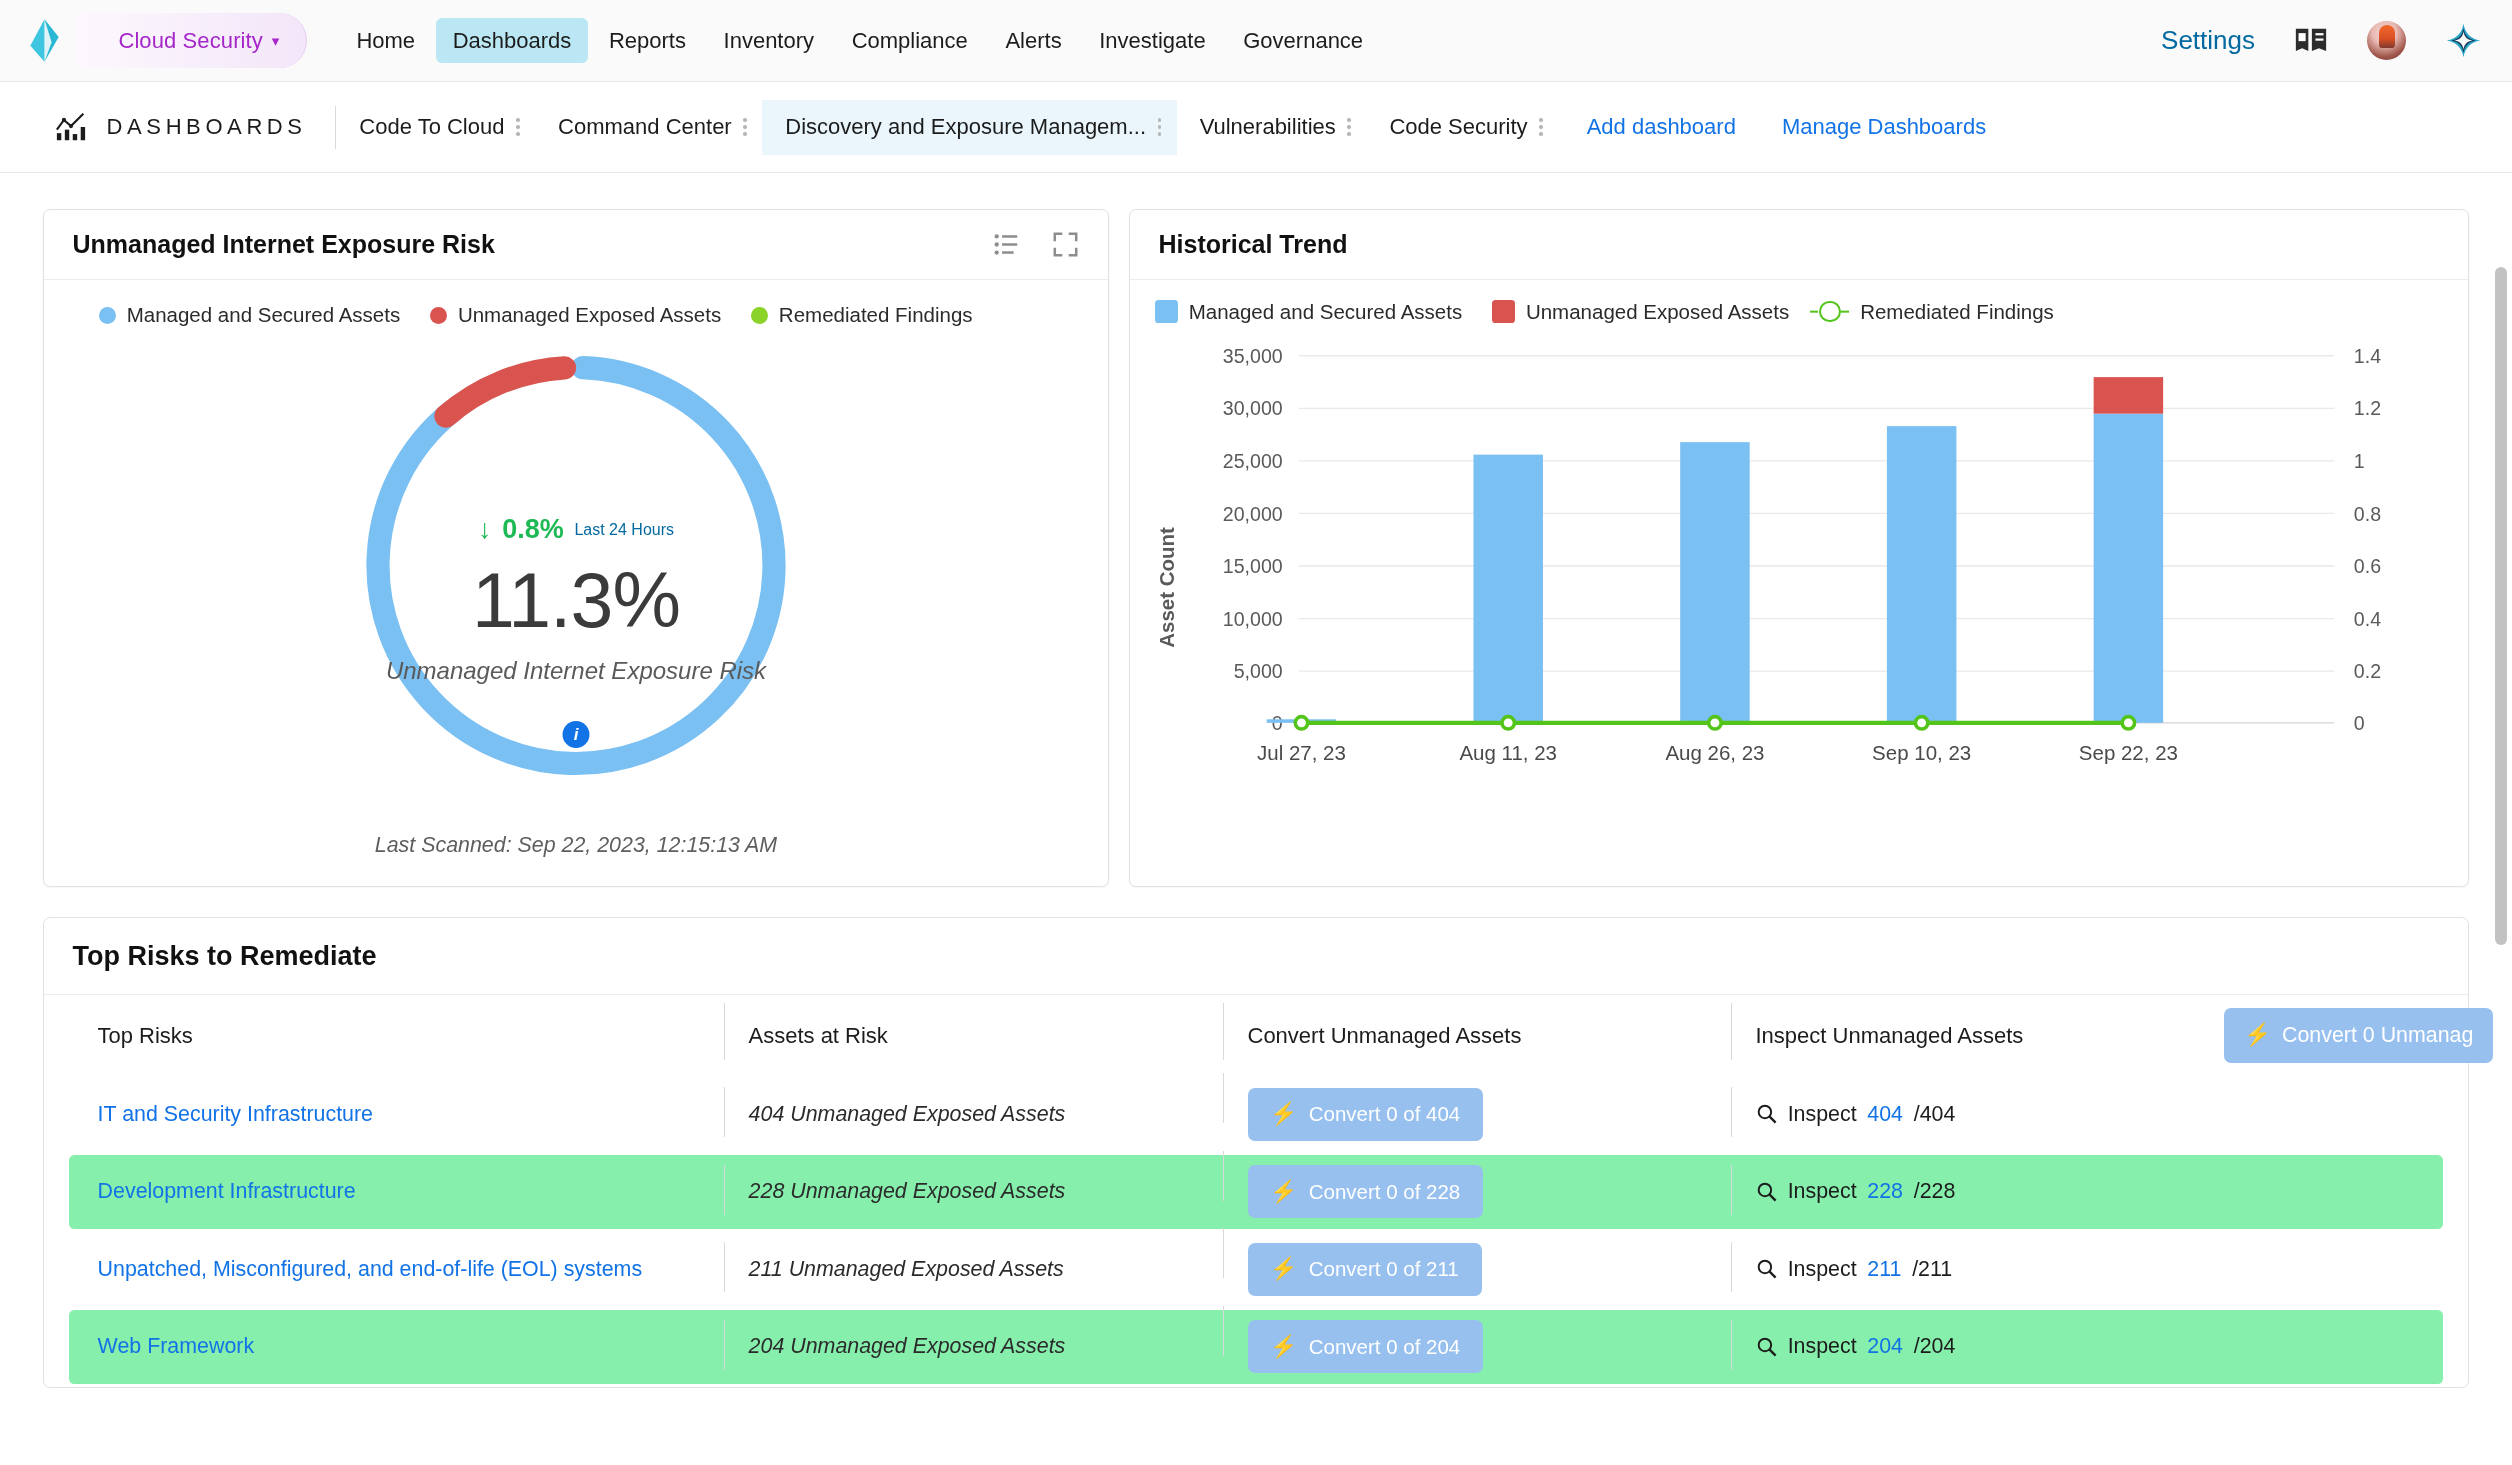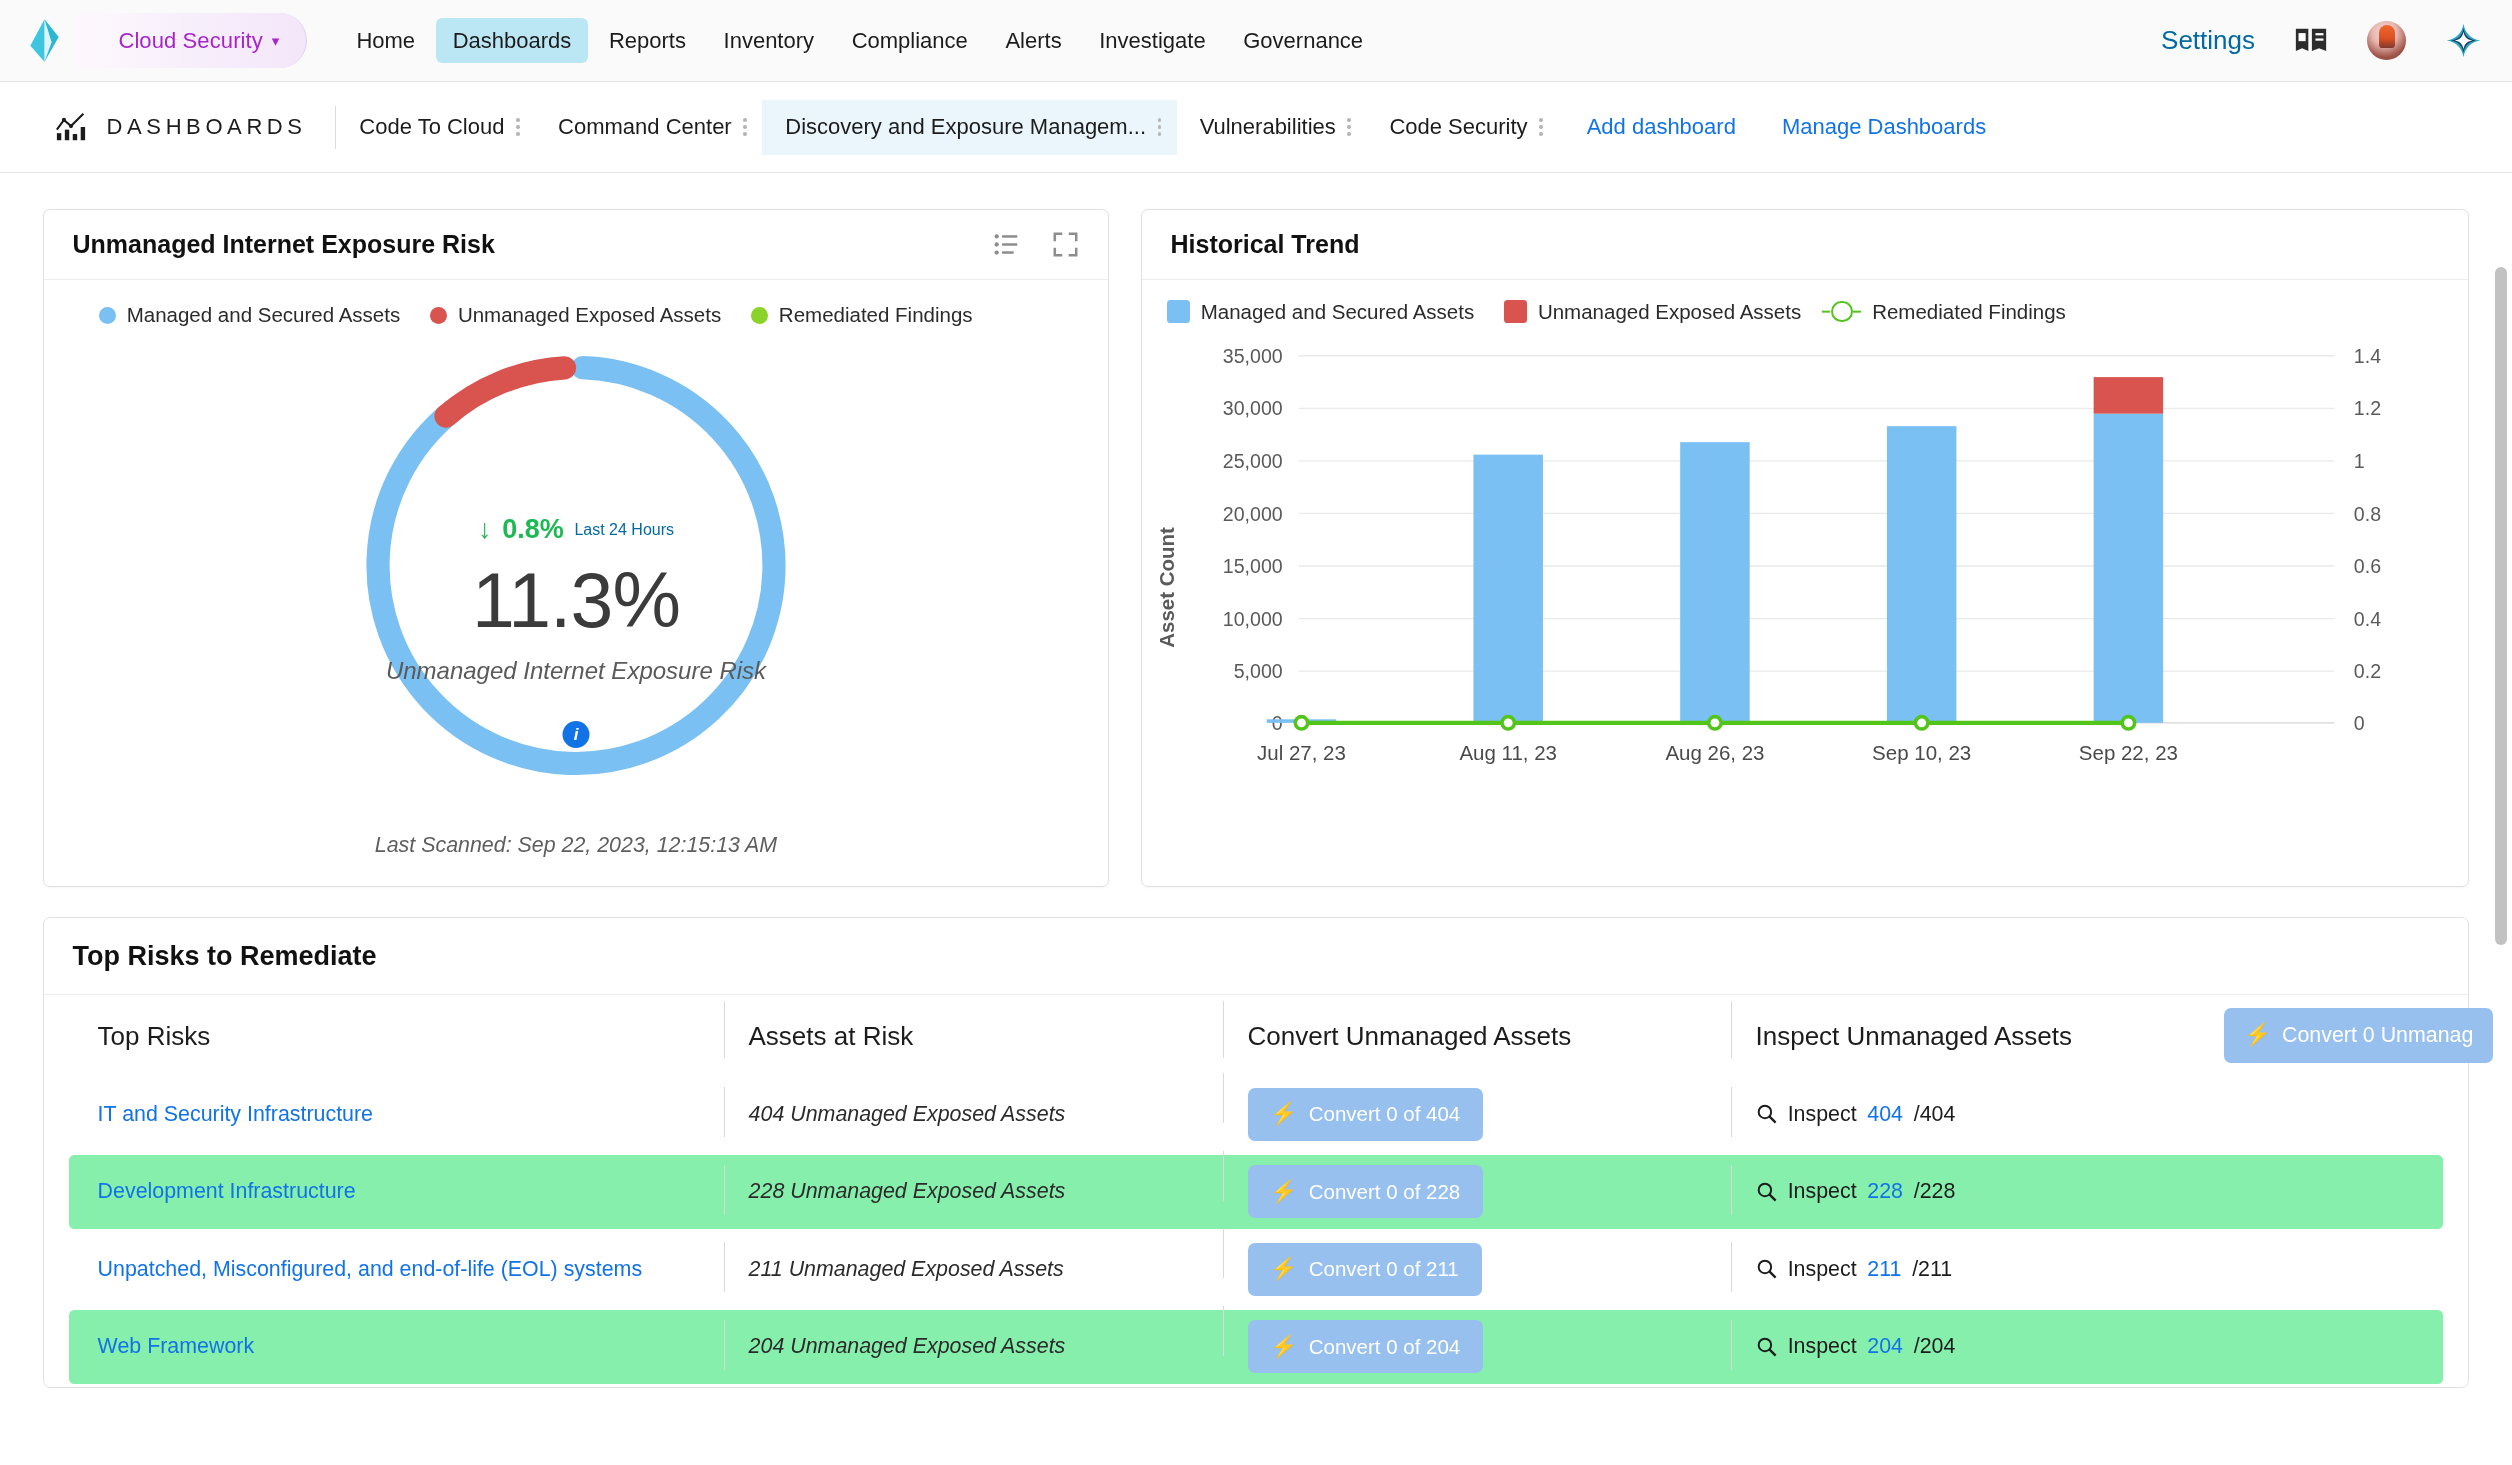--- a/index.html
+++ b/index.html
@@ -78,21 +78,21 @@
   .kebab {
     width: 27px; display: flex; flex-direction: column;
     align-items: center; gap: 3.6px; padding: 0 10.7px; cursor: pointer;
   }
   .kebab i { width: 3.6px; height: 3.6px; border-radius: 50%; background: #b6b6b6; display: block; }
   .link-action {
     font-size: 22px; color: #1273e6; cursor: pointer; white-space: nowrap;
   }
 
   
-  .board { padding: 36px 43px 0 43px; display: flex; gap: 32px; }
+  .board { padding: 36px 43px 0 43px; display: flex; gap: 20px; }
   .panel {
     background: #ffffff;
     border: 0.9px solid #e1e1e1;
     border-radius: 7.1px;
     box-shadow: 0 0.9px 1.8px rgba(0,0,0,.04);
   }
   .panel-head {
     height: 70px; display: flex; align-items: center;
     padding: 0 30px 0 28.5px; border-bottom: 0.9px solid #ededed;
   }
@@ -142,21 +142,21 @@
   .last-scanned {
     text-align: center; font-style: italic; font-size: 21.4px;
     color: #5e5e5e; margin-top: 7.1px;
   }
 
   
   .table-panel { margin: 30px 43px 0 43px; border: 0.9px solid #e1e1e1; border-radius: 7.1px; background: #fff; }
   .table-head-bar { height: 77px; display: flex; align-items: center; padding: 0 28.5px; border-bottom: 0.9px solid #ededed; }
   .table-title { font-size: 27px; font-weight: 700; color: #111; }
   .thead { display: flex; align-items: center; height: 82px; padding: 0 0 0 28.5px; position: relative; }
-  .th { font-size: 26px; color: #1c1c1c; padding-left: 25px; position: relative; }
+  .th { font-size: 22px; color: #1c1c1c; padding-left: 25px; position: relative; }
   .th.sep::before { content: ""; position: absolute; left: 0; top: -19.6px; height: 57px; width: 0.9px; background: #d9d9d9; }
   .c1 { width: 651px; } .c2 { width: 499px; } .c3 { width: 508px; } .c4 { width: 553px; }
   .bulk-btn {
     position: absolute; right: -25px; top: 12.5px;
     background: #97c0ef; color: #fff; font-size: 21.4px;
     border: none; border-radius: 7.1px; height: 55px;
     padding: 0 19.6px; display: flex; align-items: center; gap: 10.7px;
     white-space: nowrap; cursor: pointer; overflow: hidden;
   }
   .row {

